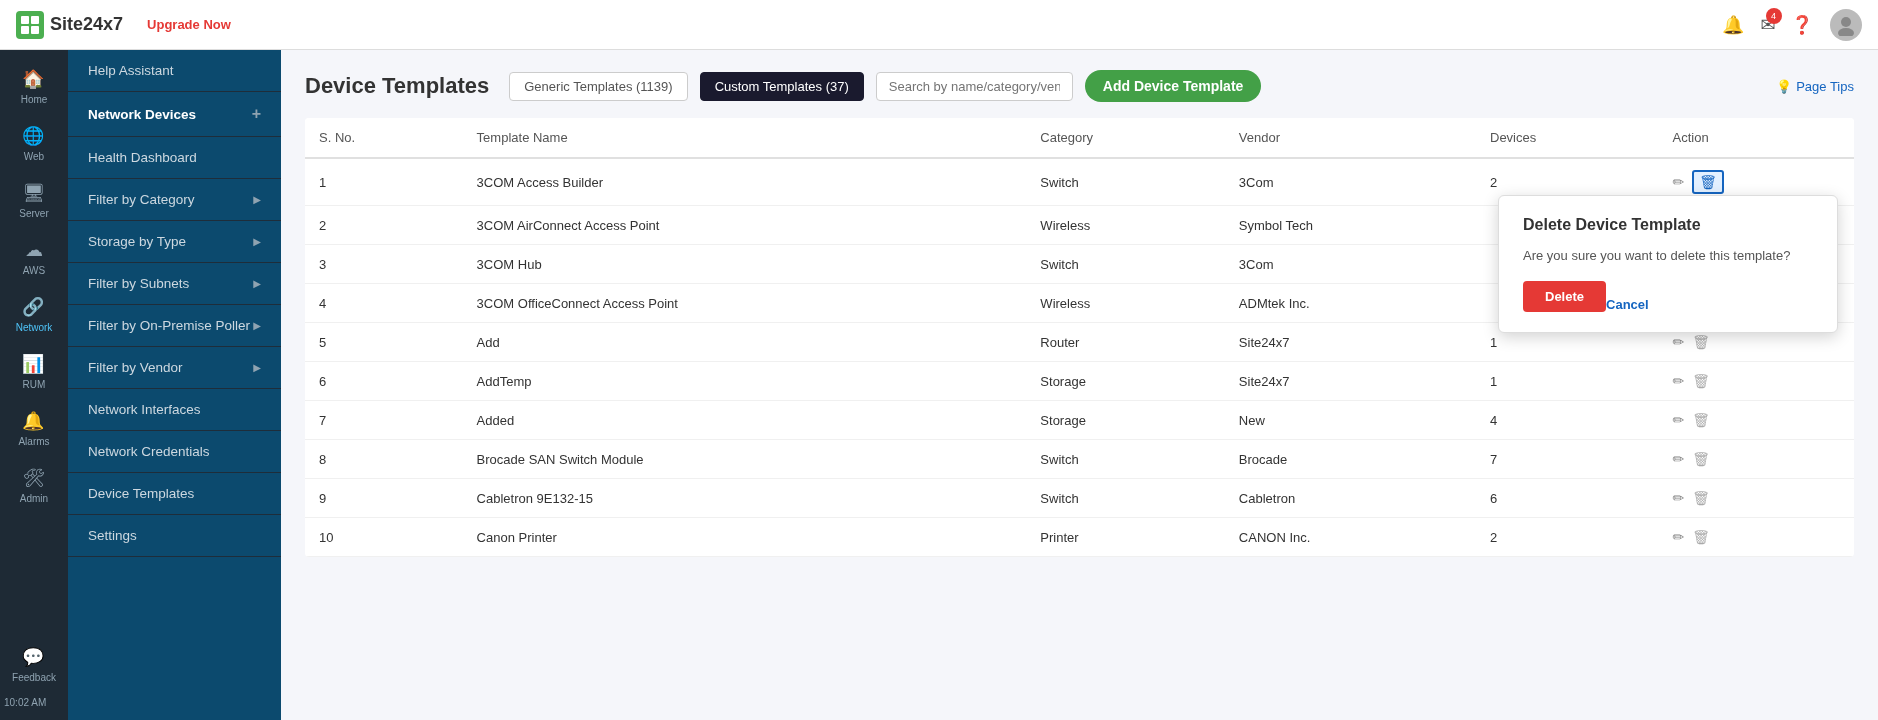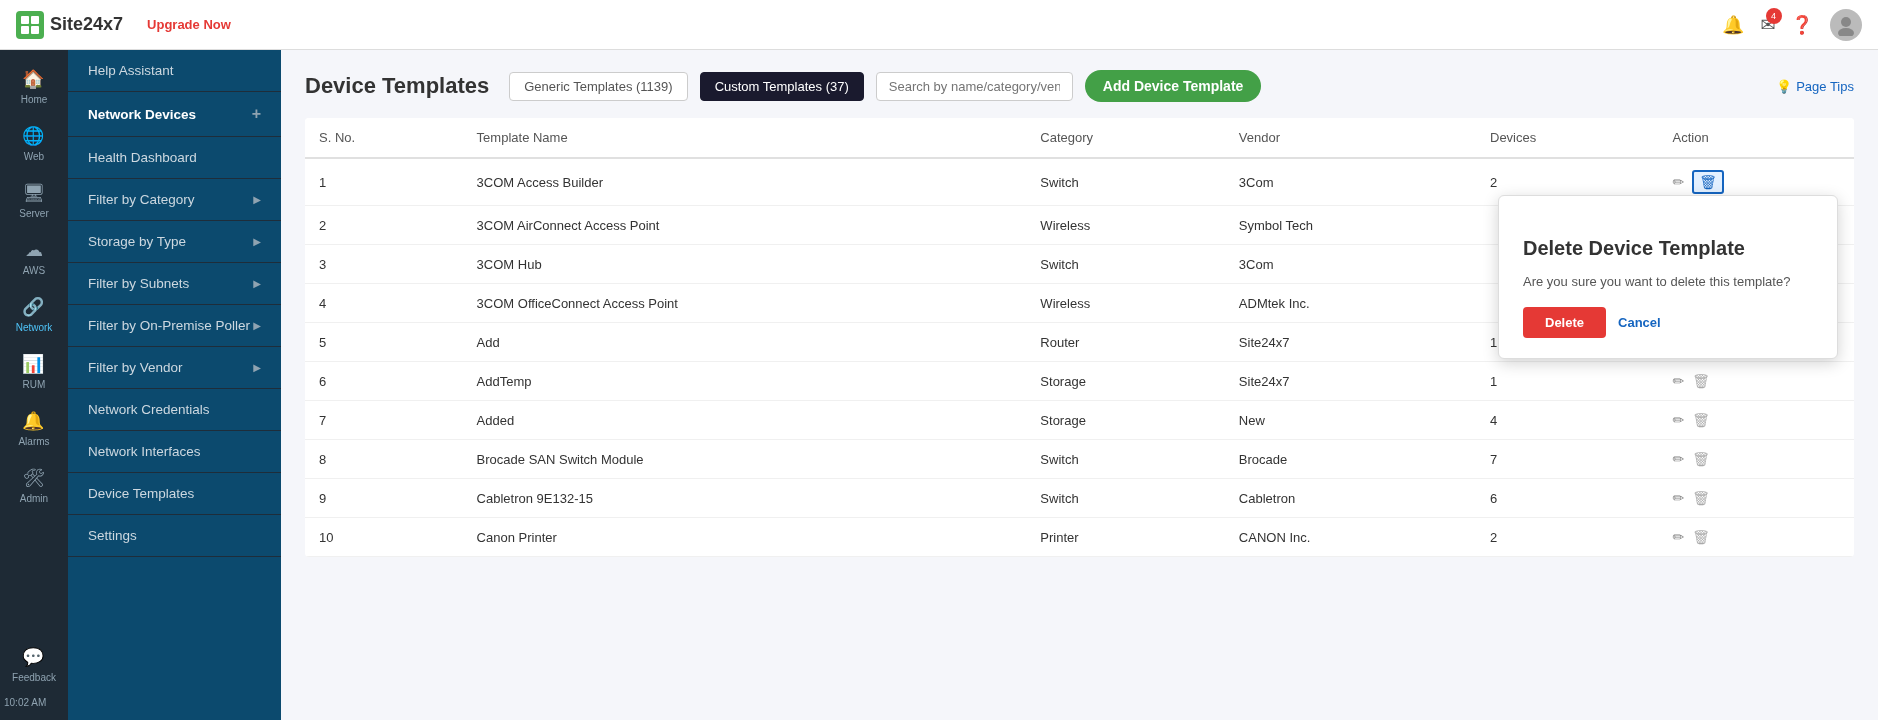--- a/index.html
+++ b/index.html
@@ -229,32 +229,31 @@
       right: 40px;
       background: #fff;
       border: 1px solid #ddd;
       border-radius: 6px;
       box-shadow: 0 4px 16px rgba(0,0,0,0.18);
       padding: 20px 24px;
       min-width: 340px;
       z-index: 200;
     }
     .popup-title {
-      font-size: 20px;
+      font-size: 16px;
       font-weight: 700;
       color: #333;
       margin-bottom: 14px;
-      margin-top: 21px;
     }
     .popup-message {
       font-size: 13px;
       color: #555;
       margin-bottom: 18px;
     }
-    .popup-actions { display: flex; align-items: center; gap: 12px; }
+    .popup-actions { display: flex; align-items: flex-end; }
     .delete-btn {
       background: #e53935;
       color: #fff;
       border: none;
       border-radius: 4px;
       padding: 8px 22px;
       font-size: 13px;
       font-weight: 600;
       cursor: pointer;
     }
@@ -368,24 +367,24 @@
     </div>
     <div class="nav-item">
       <span>Filter by On-Premise Poller</span>
       <span class="nav-arrow">▶</span>
     </div>
     <div class="nav-item">
       <span>Filter by Vendor</span>
       <span class="nav-arrow">▶</span>
     </div>
     <div class="nav-item">
+      <span>Network Interfaces</span>
+    </div>
+    <div class="nav-item">
       <span>Network Credentials</span>
-    </div>
-    <div class="nav-item">
-      <span>Network Interfaces</span>
     </div>
     <div class="nav-item">
       <span>Device Templates</span>
     </div>
     <div class="nav-item">
       <span>Settings</span>
     </div>
   </div>
 
   <div class="content-area">

